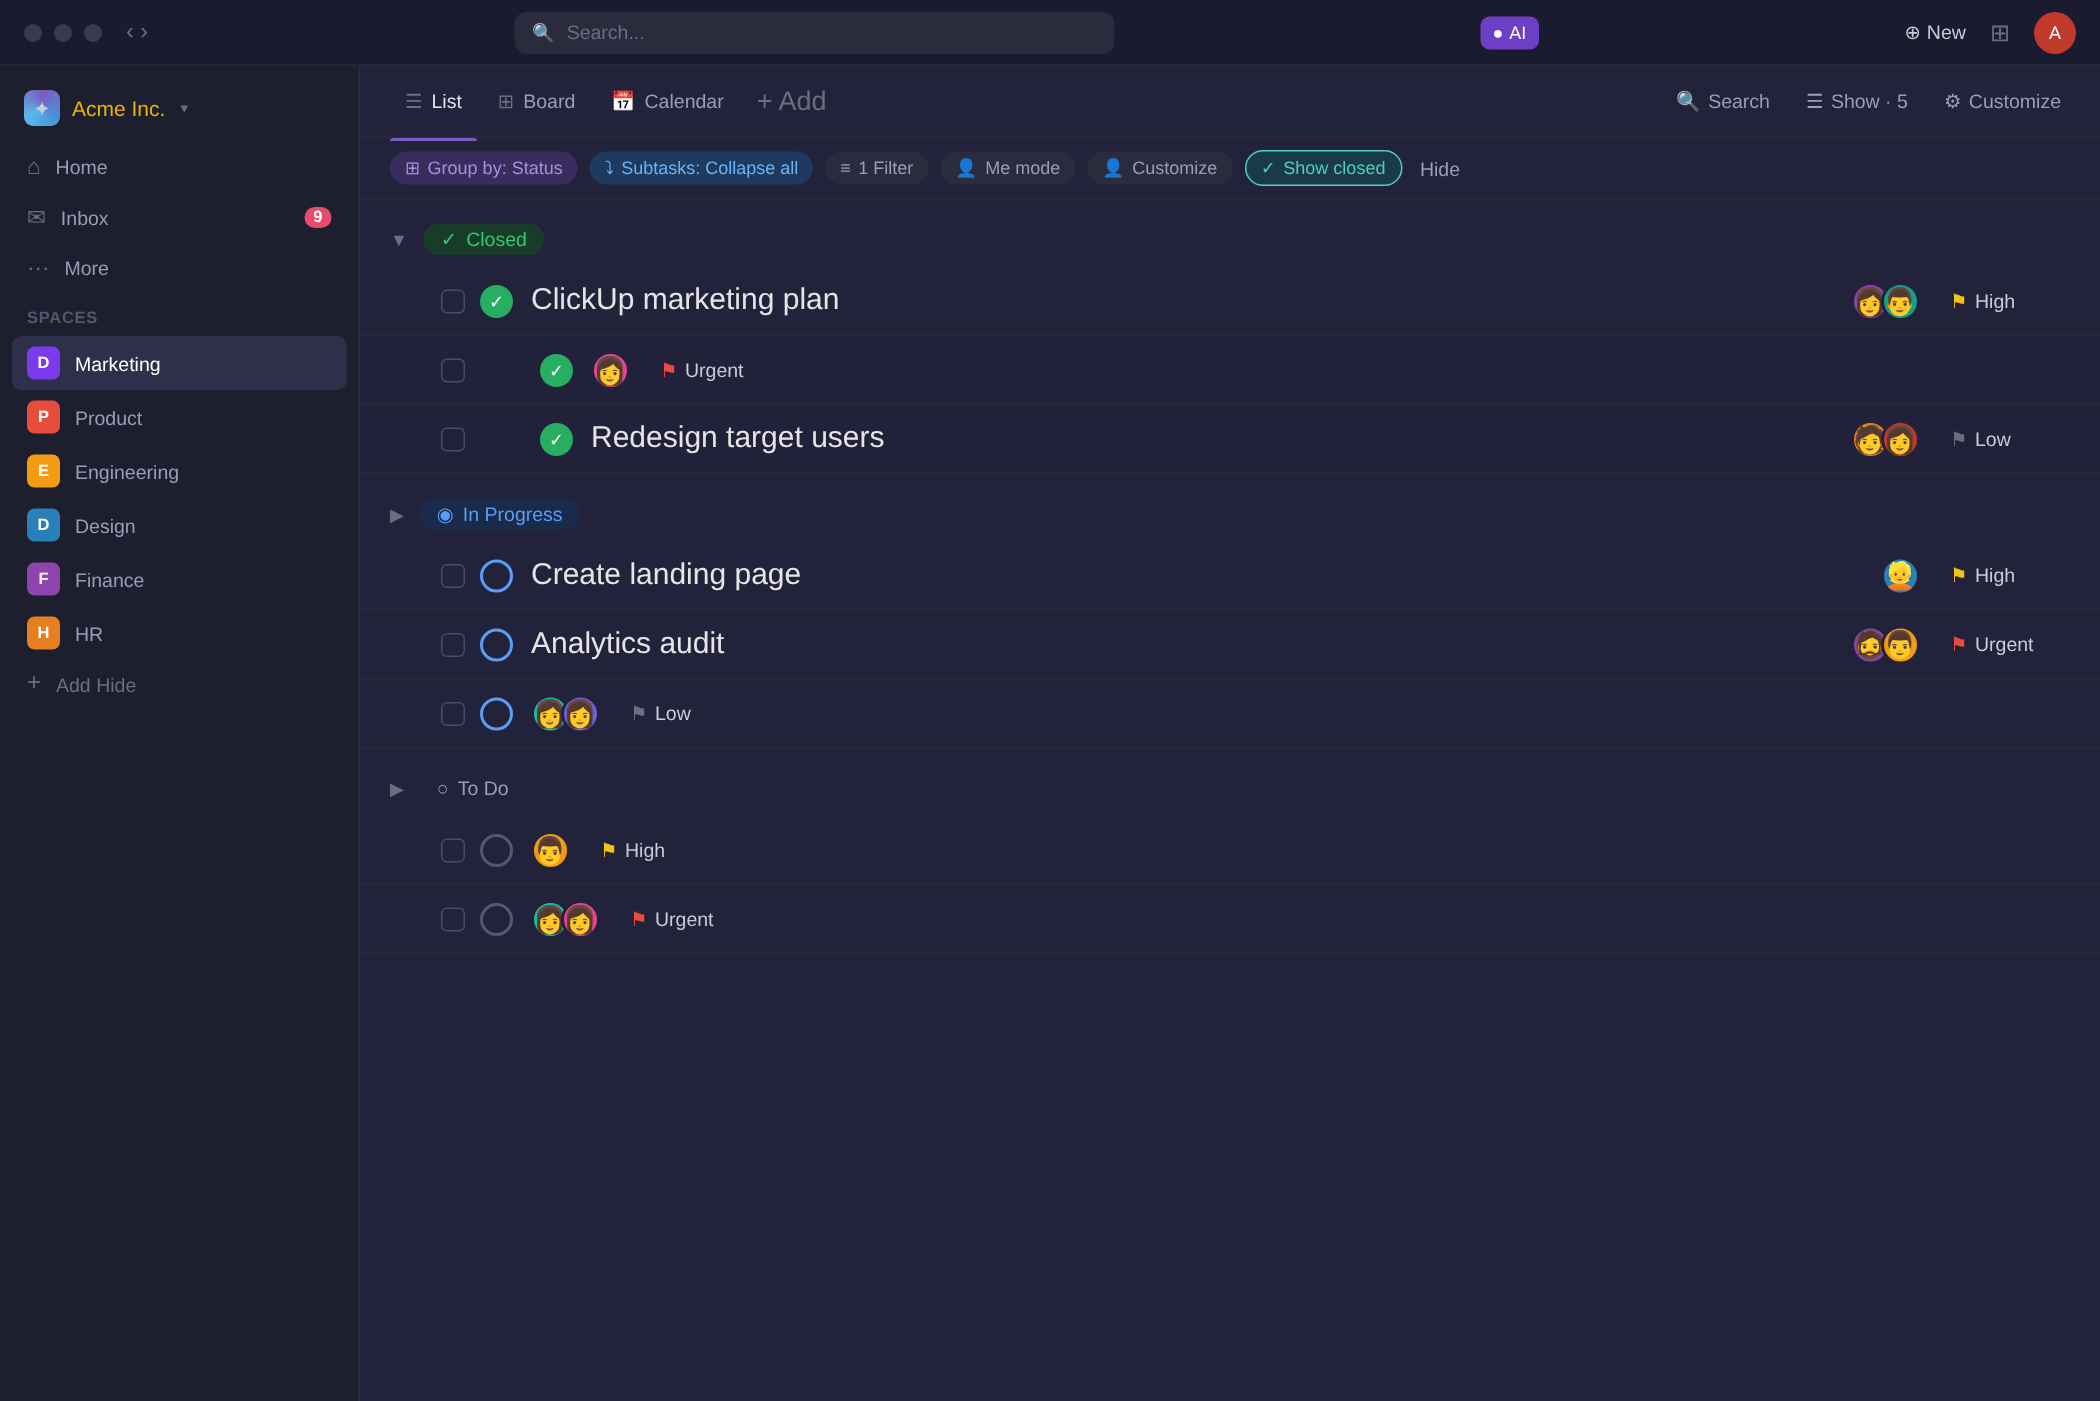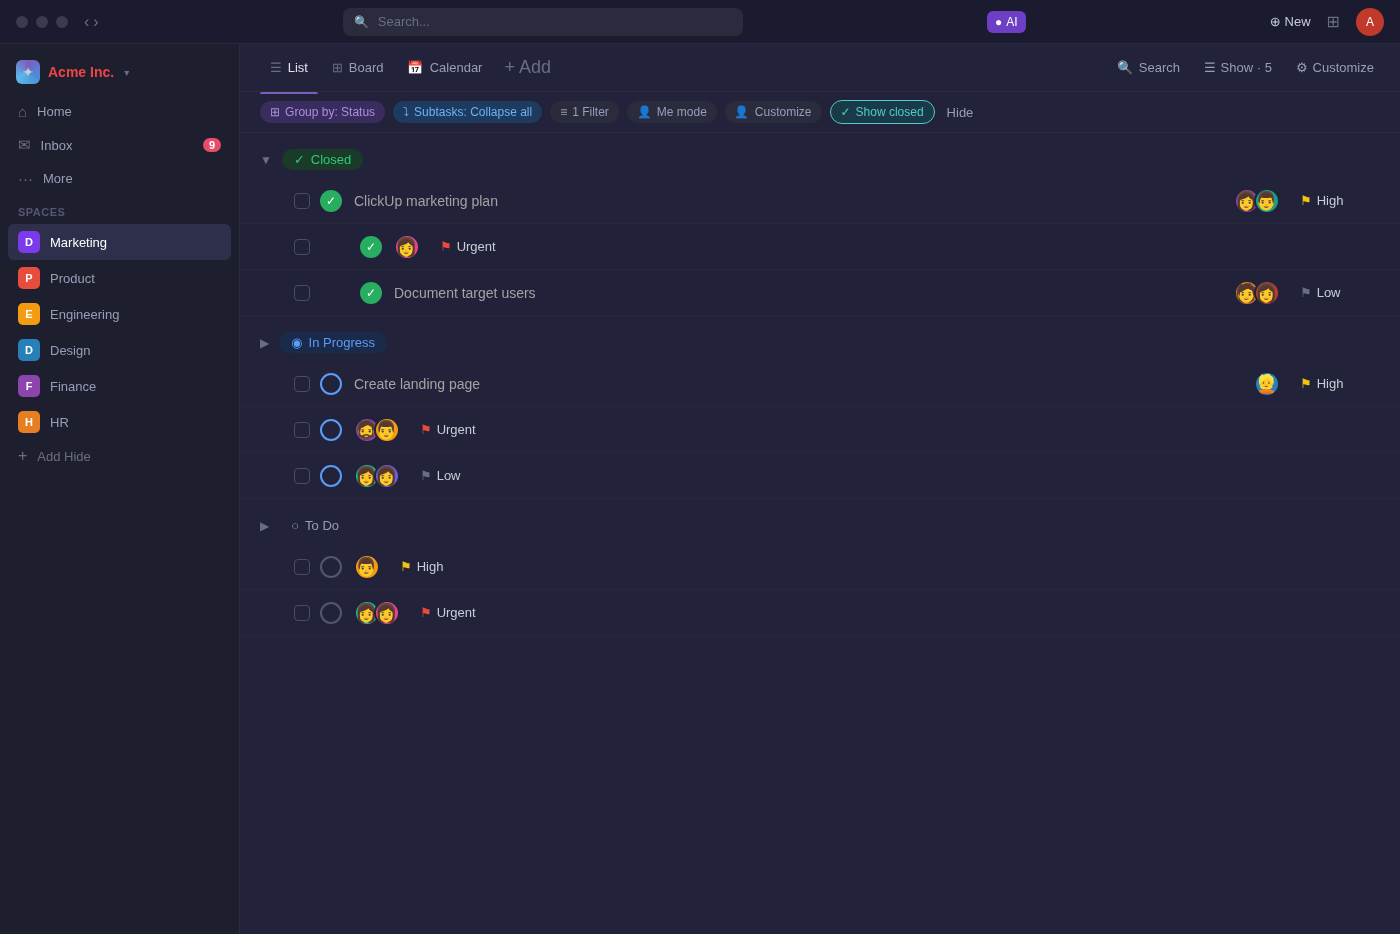--- a/index.html
+++ b/index.html
@@ -117,21 +117,21 @@
     .brand-icon {
       width: 24px;
       height: 24px;
       background: conic-gradient(#7c5cbf, #4a90d9, #5ab9ea, #7c5cbf);
       border-radius: 6px;
       display: flex;
       align-items: center;
       justify-content: center;
       font-size: 14px;
     }
-    .brand-name { font-size: 14px; font-weight: 700; color: #ef4444; }
+    .brand-name { font-size: 14px; font-weight: 400; color: #eab308; }
     .brand-arrow { color: #6b6d82; font-size: 10px; margin-left: 2px; }
     .sidebar-nav { display: flex; flex-direction: column; gap: 2px; padding: 0 8px; }
     .sidebar-nav-item {
       display: flex;
       align-items: center;
       gap: 10px;
       padding: 7px 10px;
       border-radius: 6px;
       cursor: pointer;
       font-size: 13px;
@@ -351,22 +351,22 @@
     .status-check.circle {
       background: transparent;
       border: 2px solid #5b9cf6;
     }
     .status-check.circle-gray {
       background: transparent;
       border: 2px solid #555670;
     }
     .task-name {
       flex: 1;
-      font-size: 14px;
-      color: #a3a3a3;
+      font-size: 20px;
+      color: #e5e5e5;
     }
     .task-assignees {
       display: flex;
       align-items: center;
       margin-right: 20px;
     }
     .avatar-sm {
       width: 26px;
       height: 26px;
       border-radius: 50%;
@@ -600,21 +600,21 @@
         <div class="priority-badge">
           <span class="priority-flag red">⚑</span>
           <span>Urgent</span>
         </div>
       </div>
 
       <div class="task-row" style="background:#21223a;">
         <span class="drag-handle">⋮⋮</span>
         <div class="checkbox"></div>
         <div class="status-check done" style="margin-left:40px;">✓</div>
-        <span class="task-name">Document target users</span>
+        <span class="task-name">Redesign target users</span>
         <div class="task-assignees">
           <div class="avatar-sm av-orange face-4"></div>
           <div class="avatar-sm av-red face-5"></div>
         </div>
         <div class="priority-badge">
           <span class="priority-flag gray">⚑</span>
           <span>Low</span>
         </div>
       </div>
 
@@ -637,20 +637,21 @@
         <div class="priority-badge">
           <span class="priority-flag yellow">⚑</span>
           <span>High</span>
         </div>
       </div>
 
       <div class="task-row">
         <span class="drag-handle">⋮⋮</span>
         <div class="checkbox"></div>
         <div class="status-check circle"></div>
+        <span class="task-name">Analytics audit</span>
         <div class="task-assignees">
           <div class="avatar-sm av-purple face-7"></div>
           <div class="avatar-sm av-yellow face-2"></div>
         </div>
         <div class="priority-badge">
           <span class="priority-flag red">⚑</span>
           <span>Urgent</span>
         </div>
       </div>
 

